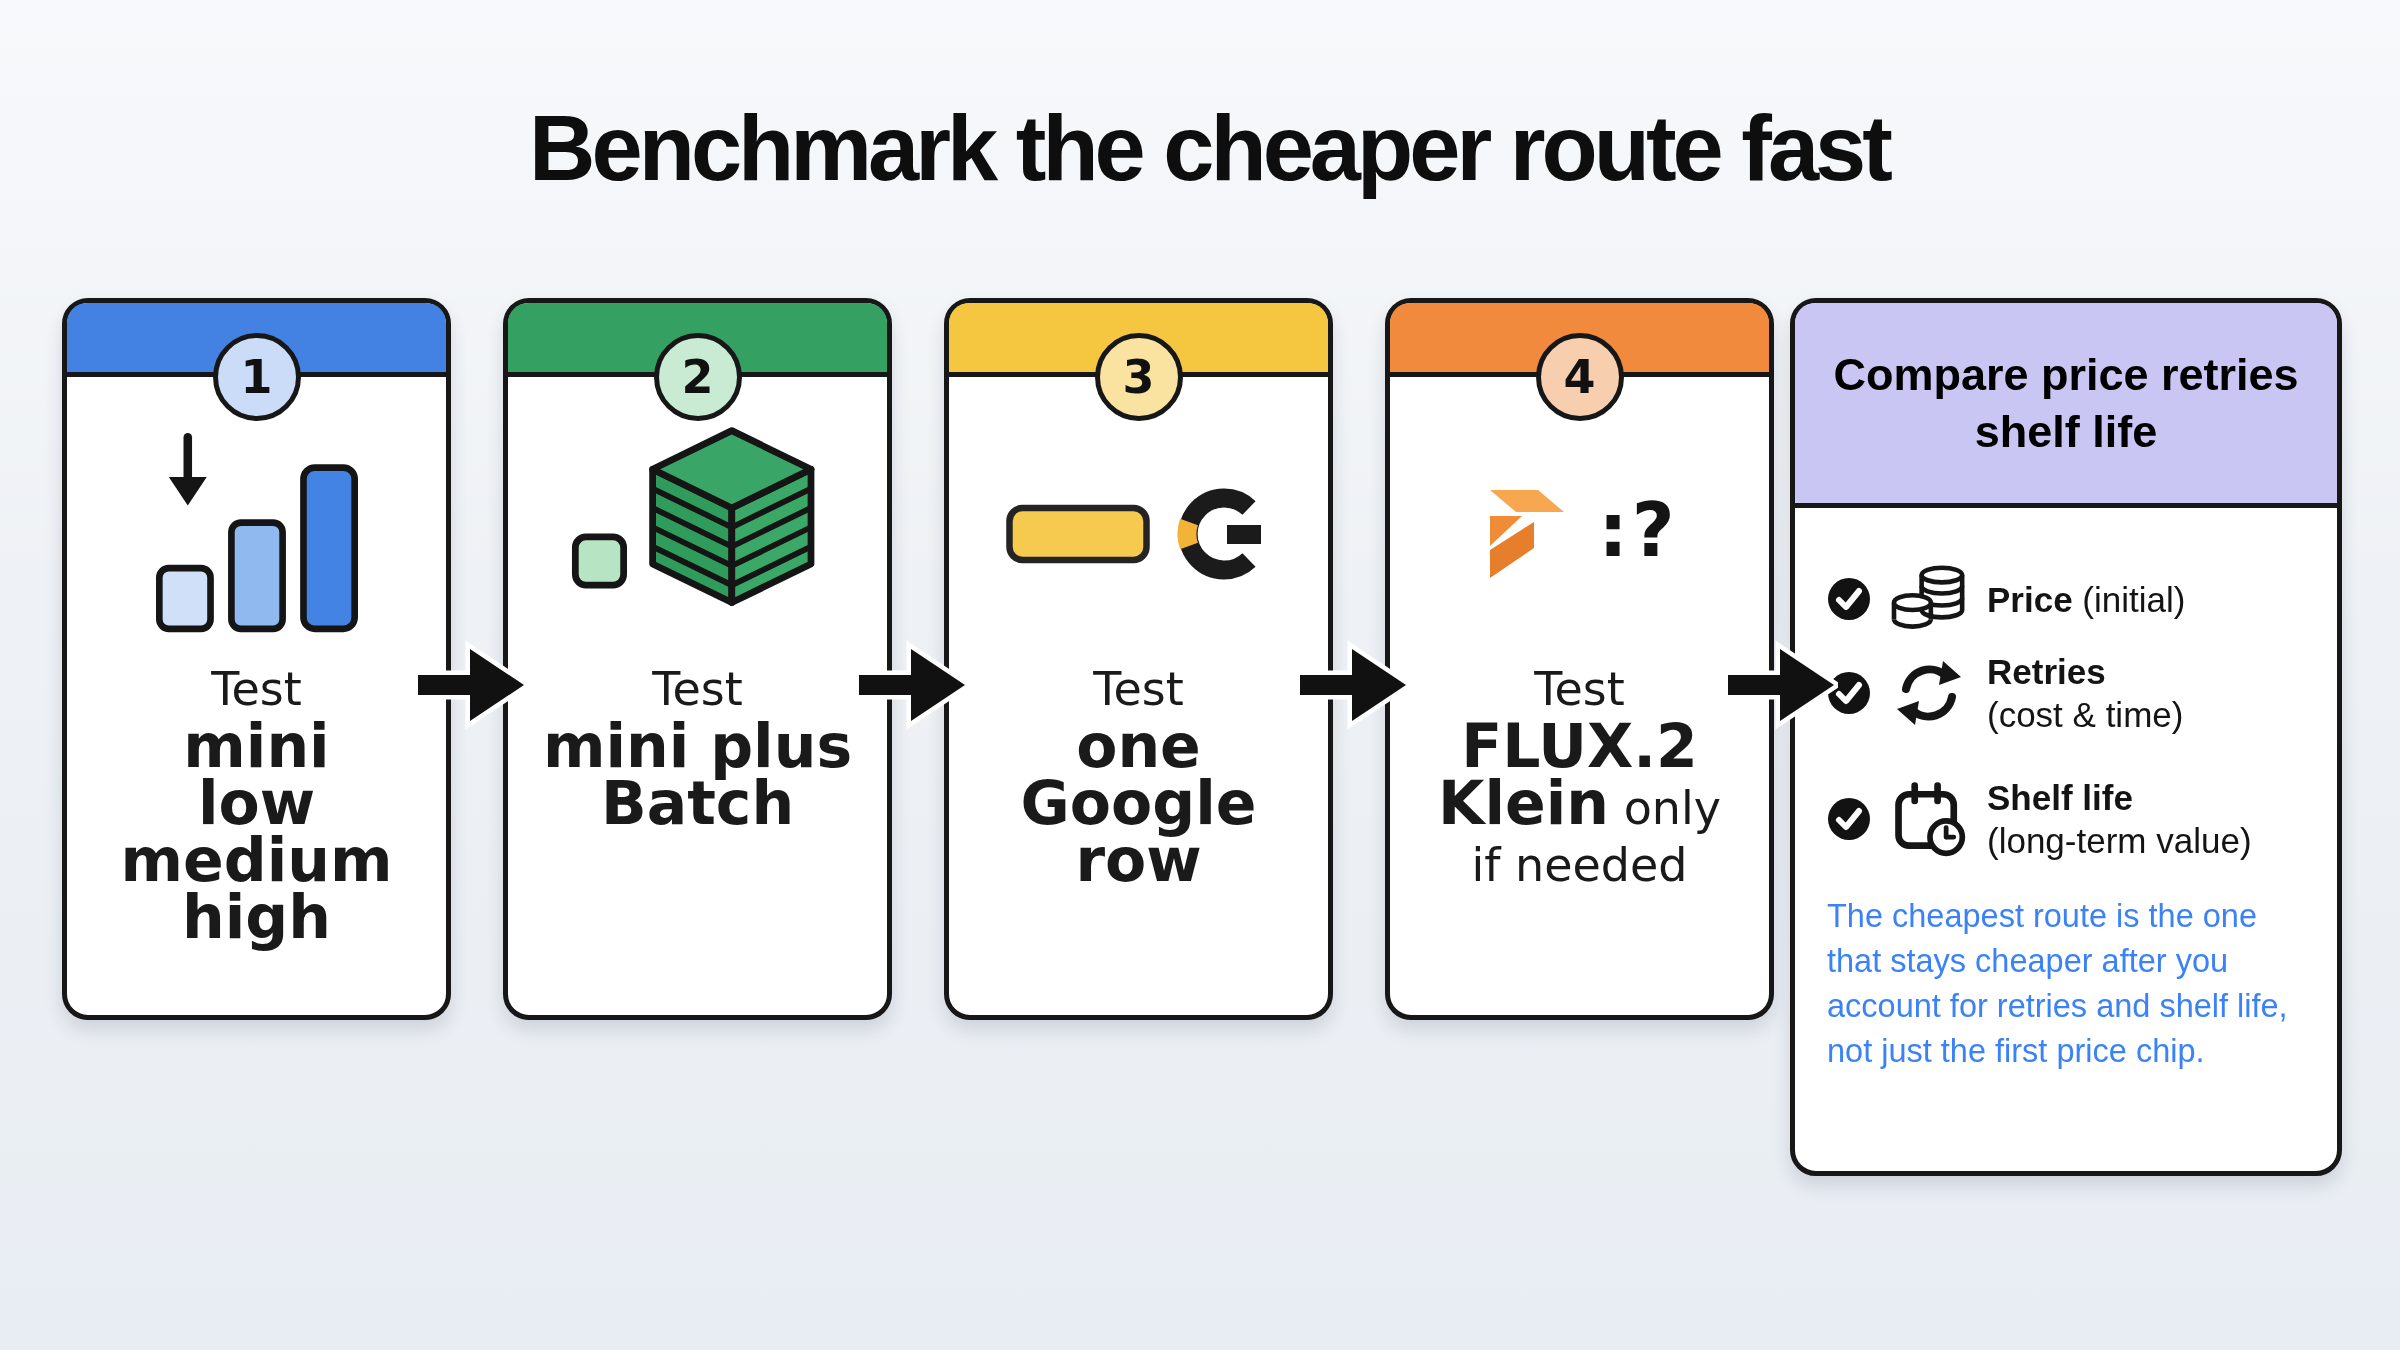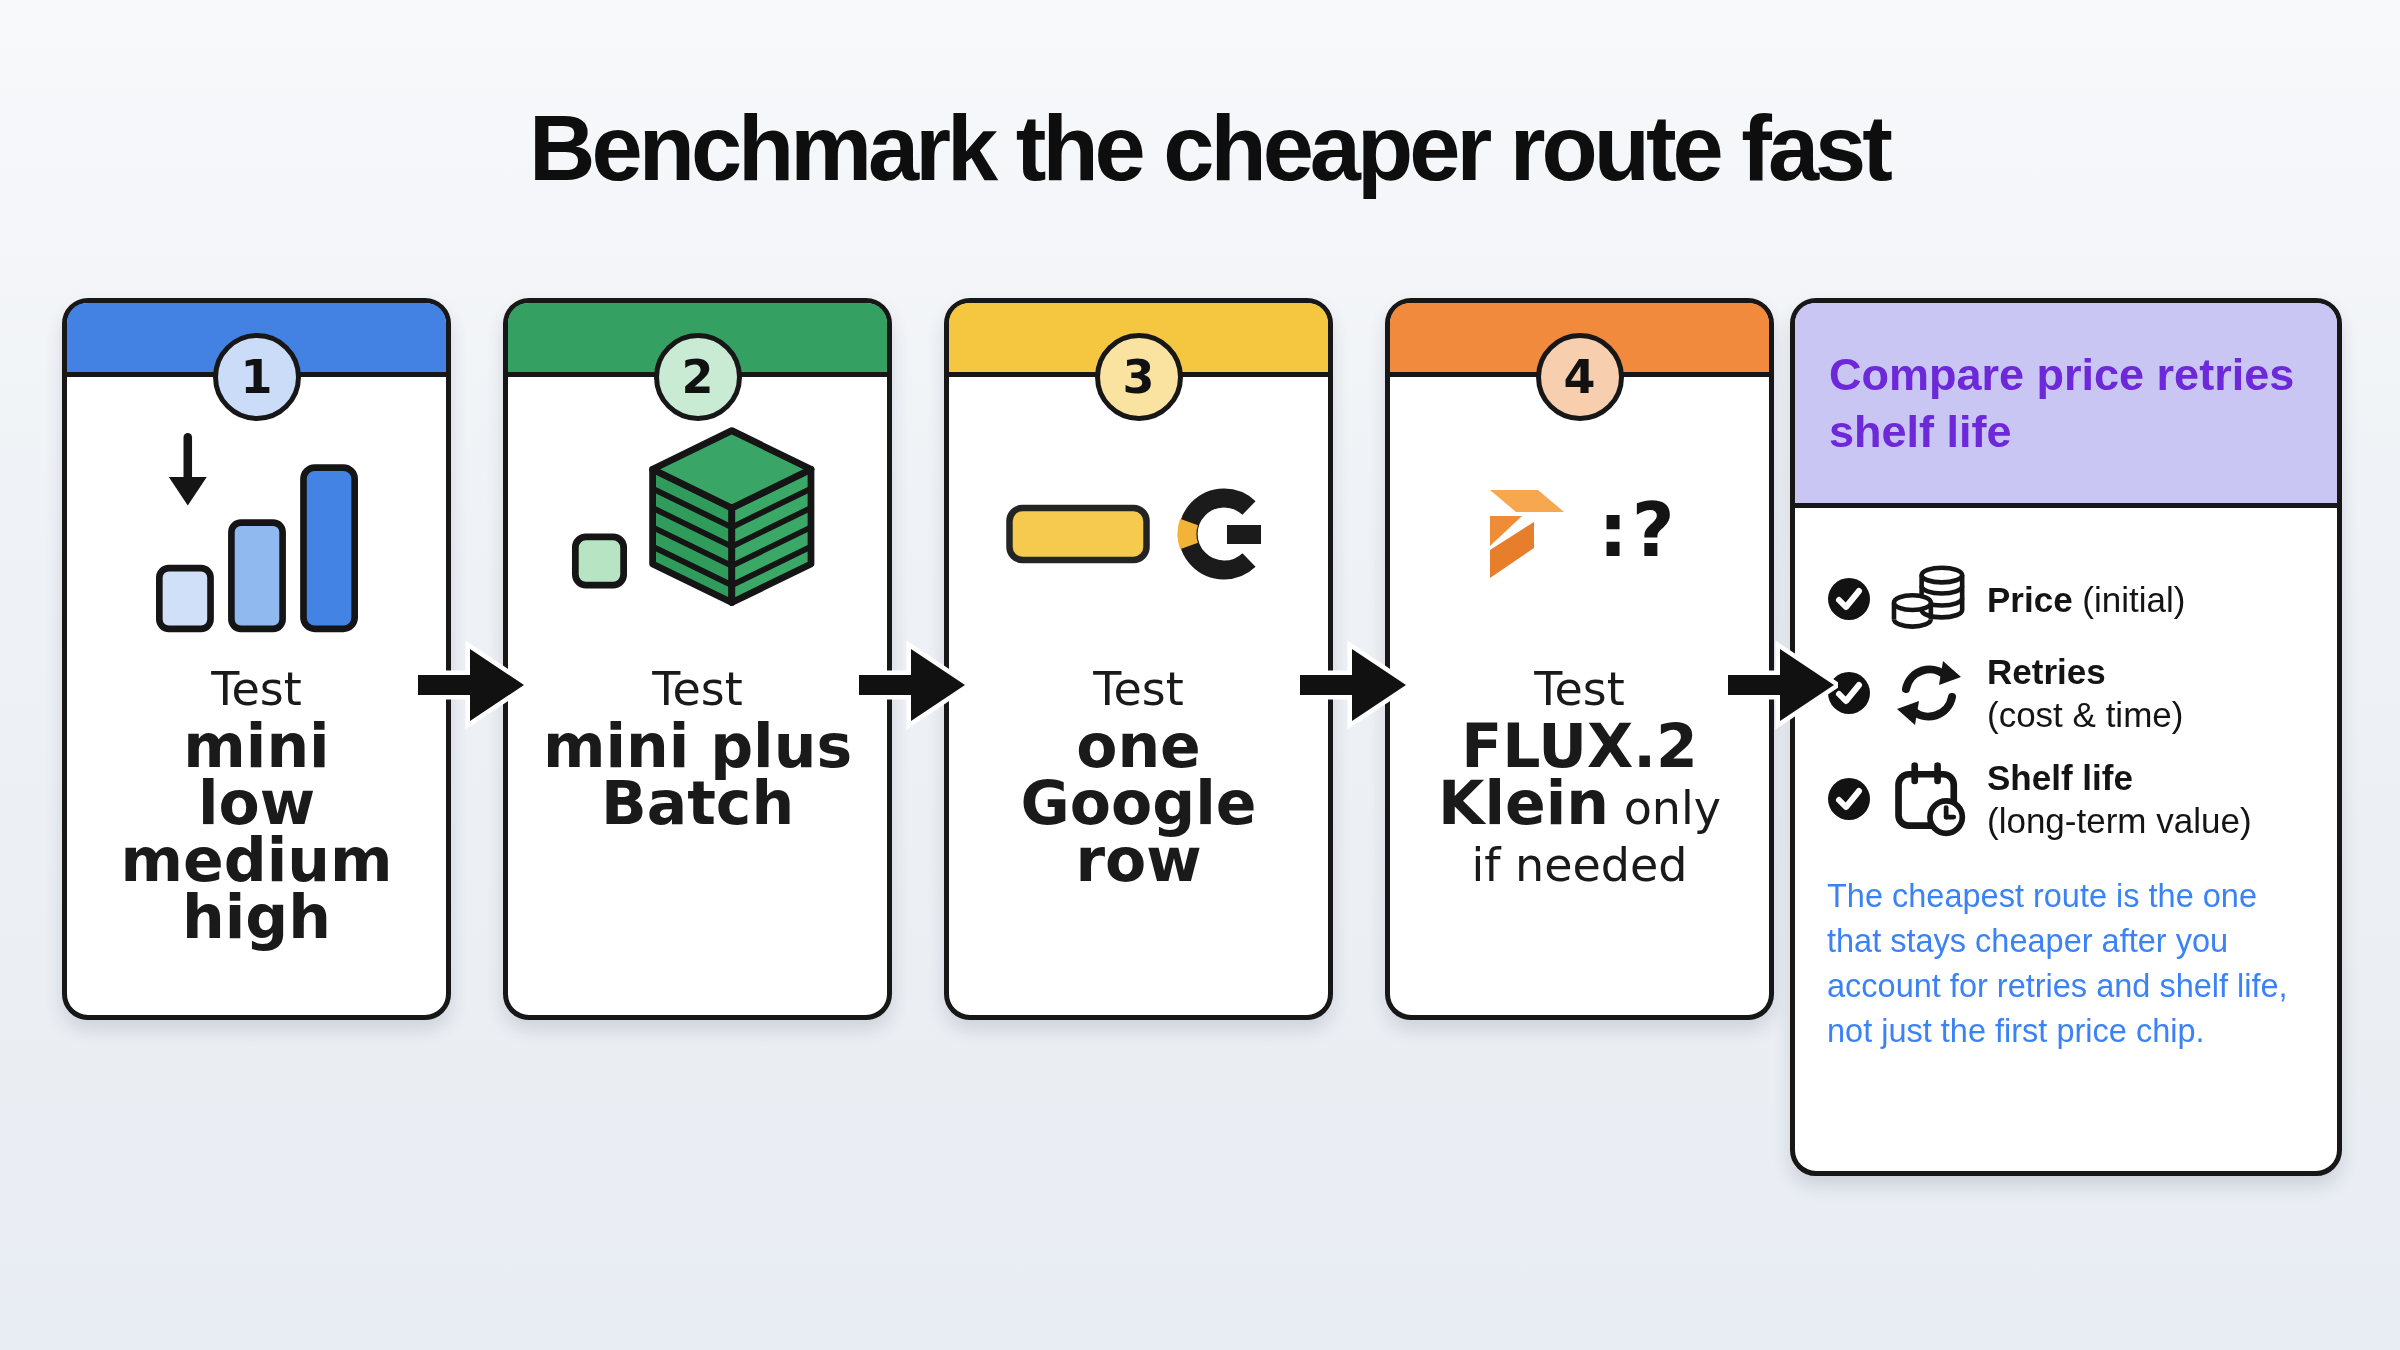--- a/index.html
+++ b/index.html
@@ -33,26 +33,26 @@
              letter-spacing:4px;color:#141414;transform:translateY(-6px);}
 
   
   .arrow{position:absolute;top:687px;transform:translate(-50%,-50%);z-index:3;}
 
   
   .sum-card{position:absolute;left:1790px;top:298px;width:542px;height:868px;background:#ffffff;
             border:5px solid #171717;border-radius:26px;
             box-shadow:0 10px 18px rgba(35,45,65,.14);}
   .sum-header{min-height:200px;border-bottom:5px solid #171717;border-radius:20px 20px 0 0;
-              display:flex;align-items:center;justify-content:center;text-align:left;
-              font-weight:700;font-size:45px;line-height:57px;color:#6d28d9;padding:0 34px;}
+              display:flex;align-items:center;justify-content:center;text-align:center;
+              font-weight:700;font-size:45px;line-height:57px;color:#000000;padding:0 34px;}
   .sum-body{padding:56px 30px 0 32px;}
   .srow{display:flex;align-items:center;gap:16px;}
   .srow.r1{margin-bottom:16px;}
-  .srow.r2{margin-bottom:20px;}
+  .srow.r2{margin-bottom:40px;}
   .chk{flex:0 0 auto;display:flex;}
   .sicon{flex:0 0 84px;display:flex;justify-content:center;}
   .stxt{font-size:35px;line-height:43px;color:#141414;}
   .stxt .b{font-weight:700;}
   .note{margin-top:32px;font-size:32.5px;line-height:45px;color:#3b82f6;padding-right:6px;}
 </style>
 </head>
 <body>
 
 <div id="stage">

